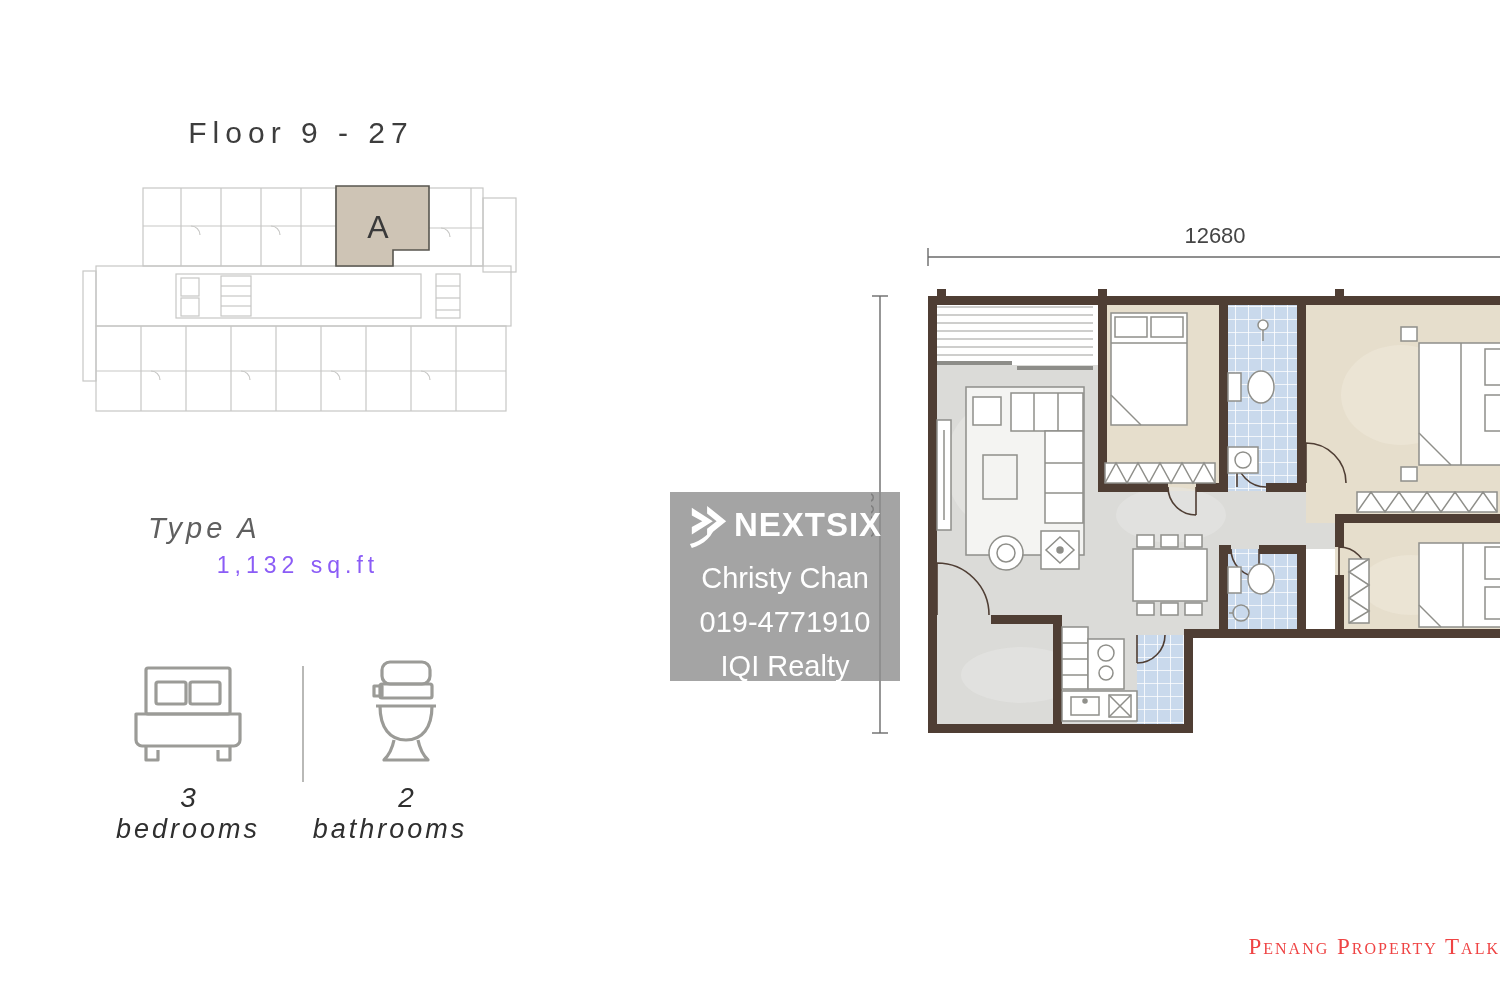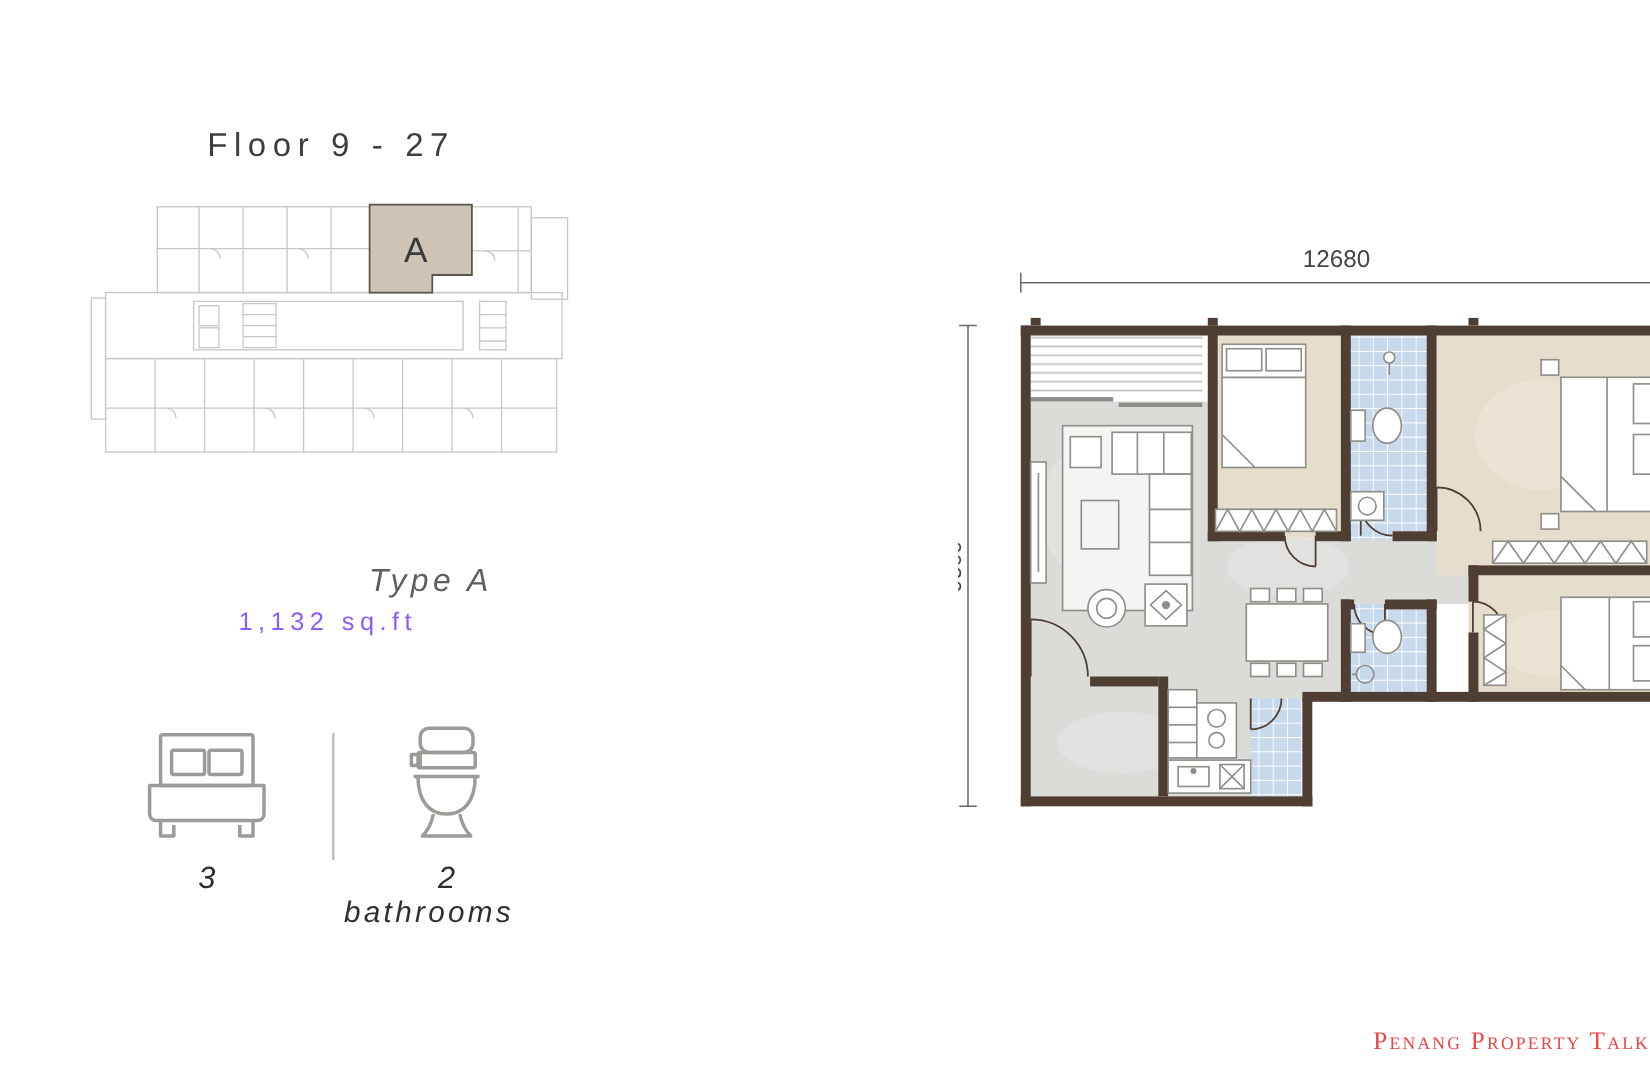--- a/index.html
+++ b/index.html
@@ -3,21 +3,21 @@
 <meta charset="utf-8">
 <style>
   html,body{margin:0;padding:0;background:#ffffff;}
   #page{position:relative;width:1500px;height:987px;background:#ffffff;overflow:hidden;
         font-family:"Liberation Sans",sans-serif;margin-left:36px;}
   .abs{position:absolute;}
 
   
   .floor-label{left:110px;top:116px;width:310px;text-align:center;font-size:30px;
     letter-spacing:6px;color:#3d3d3d;font-weight:400;}
-  .type-label{left:112px;top:512px;width:300px;text-align:right;font-size:29px;
+  .type-label{left:112px;top:512px;width:300px;text-align:left;font-size:29px;
     font-style:italic;letter-spacing:4px;color:#5f5f5f;}
   .area-label{left:92px;top:552px;width:340px;text-align:center;font-size:23px;
     letter-spacing:5px;color:#8b5cf6;}
   .count-label{text-align:center;font-size:28px;font-style:italic;color:#2f2f2f;}
   .feature-label{text-align:center;font-size:27px;font-style:italic;letter-spacing:3px;color:#2f2f2f;}
   .divider{left:266px;top:666px;width:2px;height:116px;background:#b9b9b7;}
 
   
   .watermark{left:634px;top:492px;width:230px;height:189px;
     background:rgba(141,141,141,0.80);z-index:6;display:flex;flex-direction:column;
@@ -111,20 +111,21 @@
       <rect x="16" y="4" width="48" height="22" rx="8"></rect>
       <rect x="14" y="26" width="52" height="14" rx="2"></rect>
       <path d="M8,28 h8 v10 h-8 z"></path>
       <path d="M10,48 h60"></path>
       <path d="M14,48 c0,22 10,34 26,34 c16,0 26,-12 26,-34"></path>
       <path d="M28,82 c-2,10 -6,16 -10,20 h44 c-4,-4 -8,-10 -10,-20"></path>
     </g>
   </svg>
 
   <div class="abs count-label" style="left:92px;top:782px;width:120px;">3</div>
+  <div class="abs feature-label" style="left:52px;top:814px;width:200px;">bedrooms</div>
   <div class="abs count-label" style="left:330px;top:782px;width:80px;">2</div>
   <div class="abs feature-label" style="left:264px;top:814px;width:180px;">bathrooms</div>
 
   <svg class="abs" style="left:835px;top:215px;" width="650" height="545" viewBox="0 0 650 545">
     <defs>
       <pattern id="tile" width="13" height="13" patternUnits="userSpaceOnUse">
         <rect width="13" height="13" fill="#c9d9ec"></rect>
         <path d="M0,0 H13 M0,0 V13" stroke="#ffffff" stroke-width="1.6"></path>
       </pattern>
       <pattern id="stripes" width="10" height="8" patternUnits="userSpaceOnUse">
@@ -301,16 +302,31 @@
         <circle cx="235" cy="458" r="7" fill="none"></circle>
         <rect x="191" y="476" width="75" height="30"></rect>
         <rect x="200" y="482" width="28" height="18" fill="none"></rect>
         <circle cx="214" cy="486" r="2" fill="#8f8f8a"></circle>
         <rect x="238" y="480" width="22" height="22"></rect>
         <path d="M238,480 L260,502 M260,480 L238,502" fill="none"></path>
       </g>
     </g>
   </svg>
 
+  <div class="abs watermark">
+    <div class="wm-logo-row">
+      <svg width="42" height="46" viewBox="0 0 44 48">
+        <g fill="#ffffff">
+          <path d="M4,6 L26,20 L4,34 L4,26 L15,20 L4,14 Z"></path>
+          <path d="M20,4 L40,20 L20,36 L20,28 L30,20 L20,12 Z"></path>
+          <path d="M2,44 C14,41 24,33 29,22 C27,36 16,45 4,48 Z"></path>
+        </g>
+      </svg>
+      <span class="wm-brand">NEXTSIX</span>
+    </div>
+    <div class="wm-line" style="margin-top:8px;">Christy Chan</div>
+    <div class="wm-line">019-4771910</div>
+    <div class="wm-line">IQI Realty</div>
+  </div>
 
   <div class="abs credit">Penang Property Talk</div>
 
 </div>
 
 </body></html>

